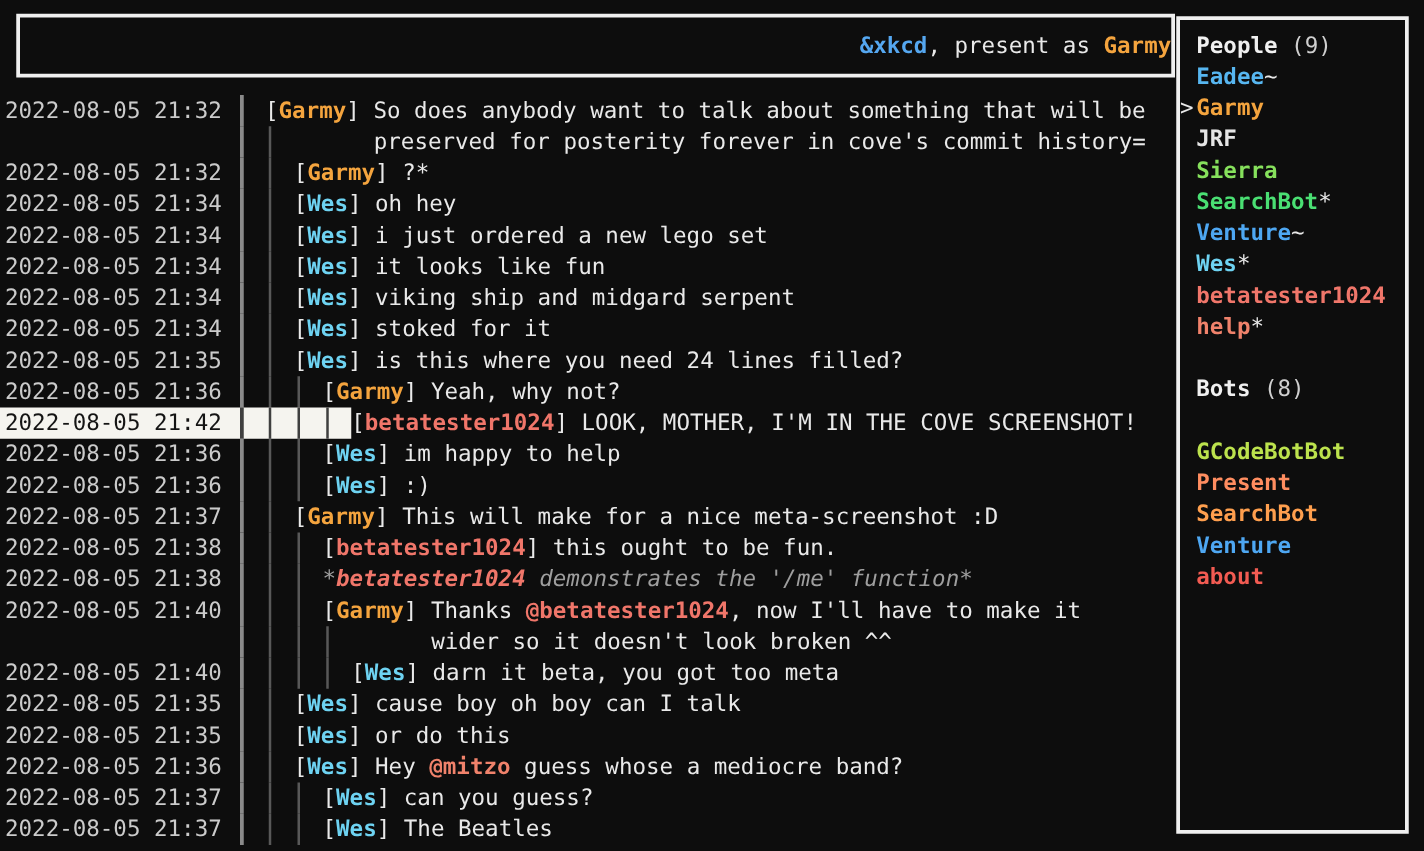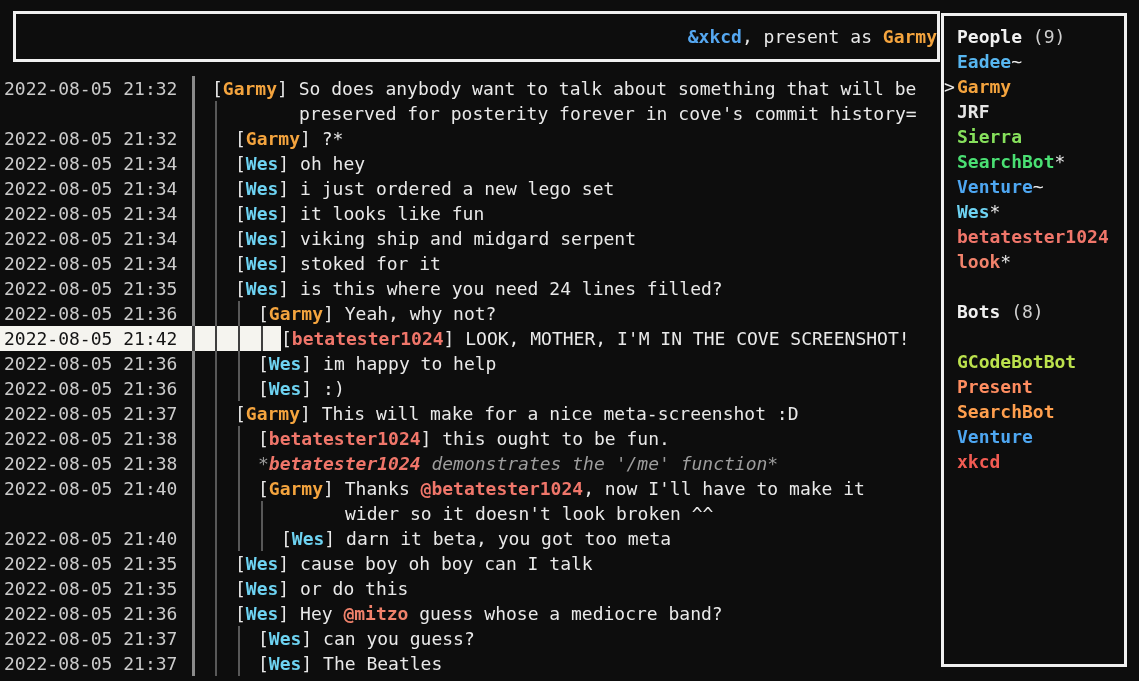--- a/index.html
+++ b/index.html
@@ -60,23 +60,23 @@
   <div class="panel">
       <div class="pline"><span class="pmark"> </span><span class="ptitle">People</span><span class="pcount"> (9)</span></div>
       <div class="pline"><span class="pmark"> </span><span class="b" style="color: rgb(87, 182, 240);">Eadee</span><span class="psuffix">~</span></div>
       <div class="pline"><span class="pmark">&gt;</span><span class="b" style="color: rgb(244, 164, 62);">Garmy</span></div>
       <div class="pline"><span class="pmark"> </span><span class="b" style="color: #e5e5e5;">JRF</span></div>
       <div class="pline"><span class="pmark"> </span><span class="b" style="color: rgb(134, 224, 92);">Sierra</span></div>
       <div class="pline"><span class="pmark"> </span><span class="b" style="color: rgb(74, 223, 115);">SearchBot</span><span class="psuffix">*</span></div>
       <div class="pline"><span class="pmark"> </span><span class="b" style="color: rgb(78, 167, 242);">Venture</span><span class="psuffix">~</span></div>
       <div class="pline"><span class="pmark"> </span><span class="b" style="color: rgb(110, 211, 242);">Wes</span><span class="psuffix">*</span></div>
       <div class="pline"><span class="pmark"> </span><span class="b" style="color: rgb(240, 118, 106);">betatester1024</span></div>
-      <div class="pline"><span class="pmark"> </span><span class="b" style="color: rgb(240, 130, 107);">look</span><span class="psuffix">*</span></div>
+      <div class="pline"><span class="pmark"> </span><span class="b" style="color: rgb(240, 130, 107);">help</span><span class="psuffix">*</span></div>
       <div class="pline"></div>
       <div class="pline"><span class="pmark"> </span><span class="ptitle">Bots</span><span class="pcount"> (8)</span></div>
       <div class="pline"><span class="pmark"> </span></div>
       <div class="pline"><span class="pmark"> </span><span class="b" style="color: rgb(188, 226, 77);">GCodeBotBot</span></div>
       <div class="pline"><span class="pmark"> </span><span class="b" style="color: rgb(255, 141, 96);">Present</span></div>
       <div class="pline"><span class="pmark"> </span><span class="b" style="color: rgb(255, 159, 78);">SearchBot</span></div>
       <div class="pline"><span class="pmark"> </span><span class="b" style="color: rgb(78, 167, 242);">Venture</span></div>
-      <div class="pline"><span class="pmark"> </span><span class="b" style="color: rgb(242, 91, 82);">xkcd</span></div>
+      <div class="pline"><span class="pmark"> </span><span class="b" style="color: rgb(242, 91, 82);">about</span></div>
     </div>
 </div>
 
 </body></html>

